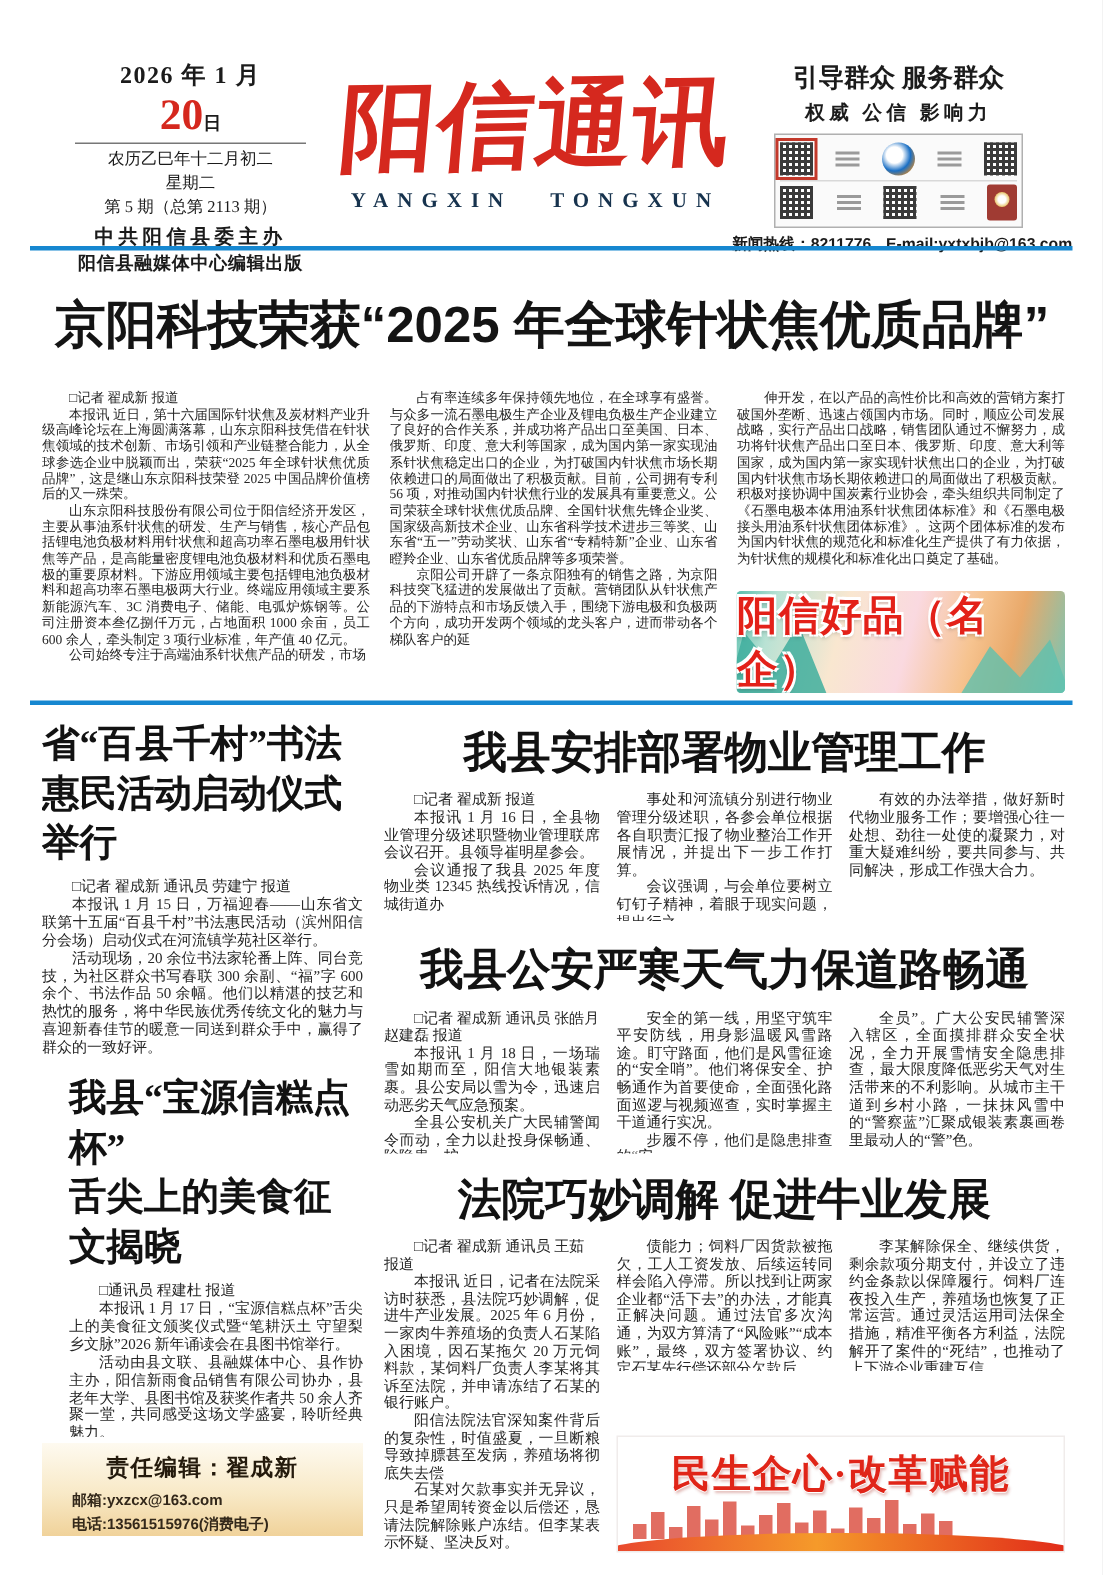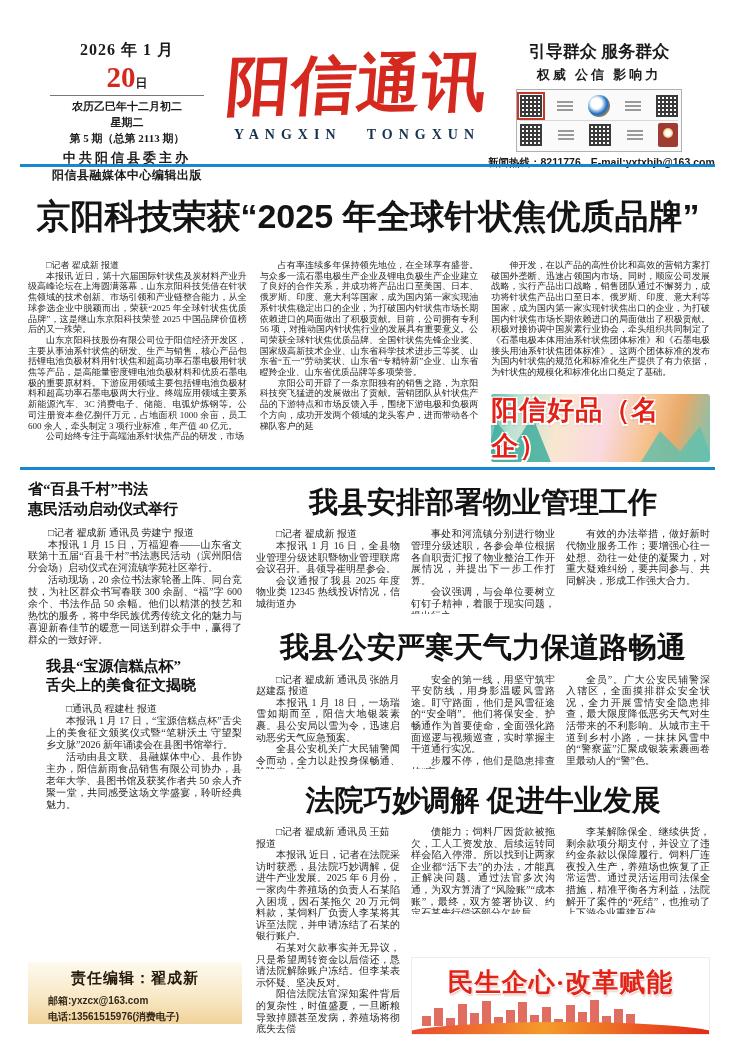--- a/index.html
+++ b/index.html
@@ -7,21 +7,21 @@
         color:#1b1b1b;font-family:"Liberation Serif","DejaVu Serif",serif;padding-left:20px;}
 
   
   .header{position:absolute;top:40px;left:28px;width:682px;height:122px;display:flex;}
   .date-block{width:198px;text-align:center;}
   .db-ym{font-size:16px;font-weight:bold;letter-spacing:1px;}
   .db-dayrow{line-height:1.05;margin-top:1px;}
   .db-day{font-size:29px;color:#d5281e;font-weight:900;}
   .db-unit{font-size:12px;font-weight:bold;color:#1b1b1b;}
   .db-rule{border-bottom:1.5px solid #777;margin:3px 22px 3px;}
-  .db-line{font-size:11px;font-weight:bold;line-height:1.45;}
+  .db-line{font-size:11px;font-weight:normal;line-height:1.45;}
   .db-org{font-size:13px;font-weight:900;letter-spacing:3px;margin-top:2px;}
   .db-pub{font-size:12px;font-weight:900;letter-spacing:.5px;}
 
   .masthead{flex:1;text-align:center;padding-top:2px;}
   .mh-title{font-size:64px;line-height:1.3;font-weight:900;color:#d5281e;letter-spacing:1px;
             transform:skewX(-6deg) rotate(-1deg);font-family:"DejaVu Serif",serif;}
   .mh-sub{font-size:14px;font-weight:bold;color:#17334e;letter-spacing:6px;word-spacing:16px;margin-top:2px;}
 
   .right-block{width:222px;text-align:center;}
   .rb-s1{font-size:17px;font-weight:900;font-family:"Liberation Sans","DejaVu Sans",sans-serif;}
@@ -60,21 +60,21 @@
   .hp-banner:before{content:"";position:absolute;left:-8px;bottom:-6px;width:70px;height:52px;background:#3fae9d;
       clip-path:polygon(0 100%,18% 10%,45% 55%,70% 0,100% 100%);opacity:.85;}
   .hp-banner:after{content:"";position:absolute;right:-6px;bottom:-8px;width:80px;height:46px;background:#5fc0ae;
       clip-path:polygon(0 100%,30% 15%,55% 60%,80% 5%,100% 100%);opacity:.8;}
   .hp-text{position:relative;z-index:2;font-size:27px;font-weight:900;color:#e32119;
       font-family:"Liberation Sans","DejaVu Sans",sans-serif;letter-spacing:1px;
       text-shadow:1.5px 1.5px 0 #fff,-1.5px -1.5px 0 #fff,1.5px -1.5px 0 #fff,-1.5px 1.5px 0 #fff,0 2px 3px rgba(0,0,0,.25);}
 
   
   .left-col{position:absolute;top:480px;left:28px;width:214px;height:478px;overflow:hidden;}
-  .lc-title{font-size:15px;font-weight:900;line-height:1.32;color:#121212;margin:0 0 7px;}
+  .lc-title{font-size:25px;font-weight:900;line-height:1.32;color:#121212;margin:0 0 7px;}
   .lc-byline,.lc-p{font-size:10px;line-height:11.9px;text-align:justify;text-indent:2em;margin:0;color:#262626;}
   .lc-byline{text-align:left;}
   .lc-article + .lc-article{margin-top:11px;margin-left:18px;}
 
   .editor-box{position:absolute;left:28px;top:962px;width:214px;height:62px;
       background:linear-gradient(180deg,#fefaf0 0%,#f8e9c6 55%,#f0d29a 100%);padding-top:7px;box-sizing:border-box;}
   .eb-title{text-align:center;font-size:15px;font-weight:900;letter-spacing:1px;color:#241a0c;}
   .eb-lines{margin:5px 0 0 20px;}
   .eb-line{font-size:10px;font-weight:bold;line-height:1.55;color:#33281a;font-family:"Liberation Sans","DejaVu Sans",sans-serif;}
 
@@ -263,22 +263,22 @@
         </div>
       </div>
     </div>
 
     <div class="art-court">
       <h2 class="ra-title">法院巧妙调解 促进牛业发展</h2>
       <div class="court-grid">
         <div class="court-c1">
           <p class="ra-byline">□记者 翟成新 通讯员 王茹 报道</p>
           <p class="ra-p">本报讯 近日，记者在法院采访时获悉，县法院巧妙调解，促进牛产业发展。2025 年 6 月份，一家肉牛养殖场的负责人石某陷入困境，因石某拖欠 20 万元饲料款，某饲料厂负责人李某将其诉至法院，并申请冻结了石某的银行账户。</p>
+          <p class="ra-p">阳信法院法官深知案件背后的复杂性，时值盛夏，一旦断粮导致掉膘甚至发病，养殖场将彻底失去偿</p>
           <p class="ra-p">石某对欠款事实并无异议，只是希望周转资金以后偿还，恳请法院解除账户冻结。但李某表示怀疑、坚决反对。</p>
-          <p class="ra-p">阳信法院法官深知案件背后的复杂性，时值盛夏，一旦断粮导致掉膘甚至发病，养殖场将彻底失去偿</p>
         </div>
         <div class="court-c2">
           <p class="ra-p">债能力；饲料厂因货款被拖欠，工人工资发放、后续运转同样会陷入停滞。所以找到让两家企业都“活下去”的办法，才能真正解决问题。通过法官多次沟通，为双方算清了“风险账”“成本账”，最终，双方签署协议、约定石某先行偿还部分欠款后</p>
         </div>
         <div class="court-c3">
           <p class="ra-p">李某解除保全、继续供货，剩余款项分期支付，并设立了违约金条款以保障履行。饲料厂连夜投入生产，养殖场也恢复了正常运营。通过灵活运用司法保全措施，精准平衡各方利益，法院解开了案件的“死结”，也推动了上下游企业重建互信。</p>
         </div>
         <div class="ms-banner">
           <div class="ms-text">民生企心·改革赋能</div>
           <div class="ms-sky">

